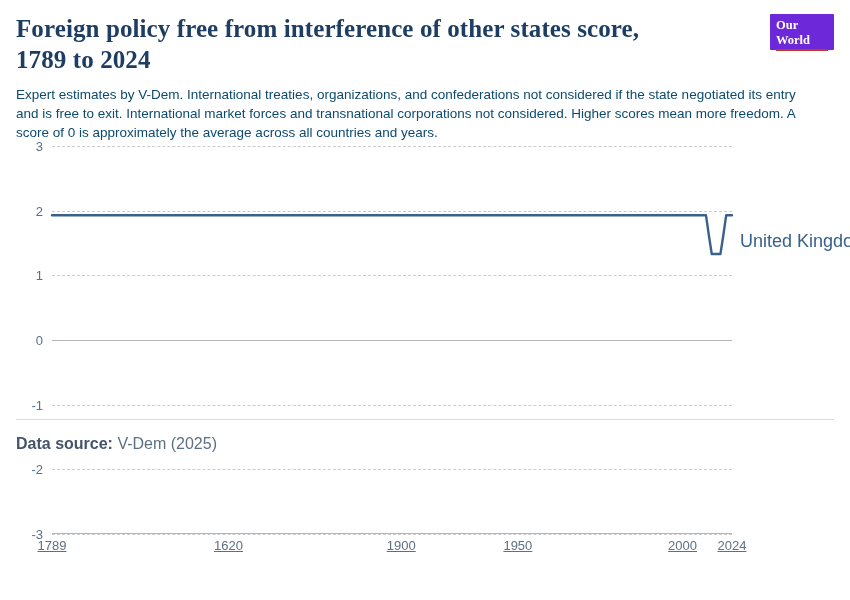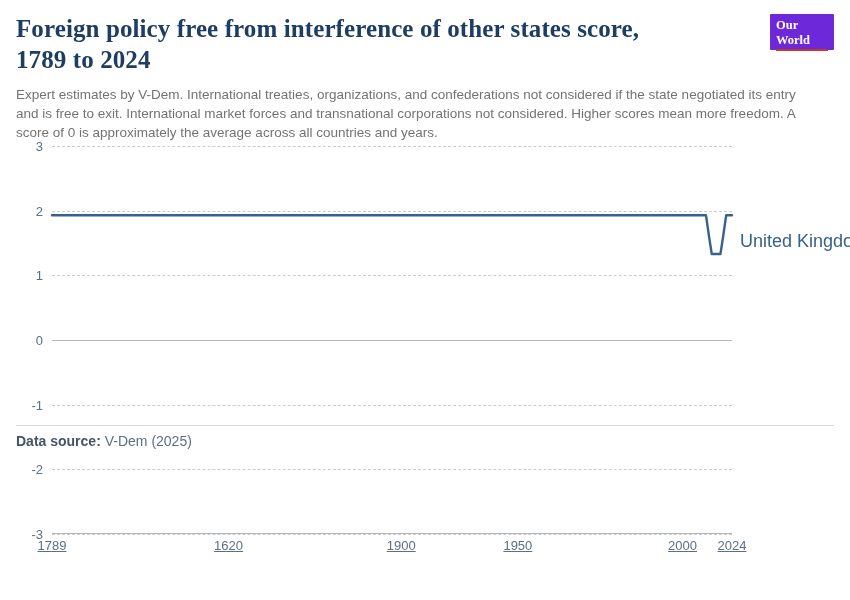--- a/index.html
+++ b/index.html
@@ -31,21 +31,21 @@
     font-weight: 700;
     line-height: 1.22;
     color: #1d3d63;
     margin: 0 0 10px 0;
     max-width: 660px;
     letter-spacing: 0.1px;
   }
   .subtitle {
     font-size: 13.5px;
     line-height: 1.42;
-    color: #737373;
+    color: #0c4a6e;
     max-width: 805px;
     margin: 0;
   }
   .owid-logo {
     position: absolute;
     top: 0px;
     right: 0px;
     width: 64px;
     height: 36px;
     background: #6d28d9;
@@ -129,29 +129,29 @@
     top: 0;
     width: 680px;
     height: 388px;
     overflow: visible;
   }
   
   .footer {
     position: absolute;
     left: 16px;
     right: 16px;
-    bottom: 1px;
+    bottom: 7px;
     height: 26px;
     border-top: 1px solid #d9dbde;
     padding-top: 7px;
-    font-size: 14px;
+    font-size: 16px;
     color: #5b7083;
     display: flex;
     justify-content: space-between;
-    align-items: flex-start;
+    align-items: flex-end;
   }
   .footer .src-label {
     font-weight: 700;
     color: #44546a;
   }
 </style>
 </head>
 <body>
 
 <div class="page">

